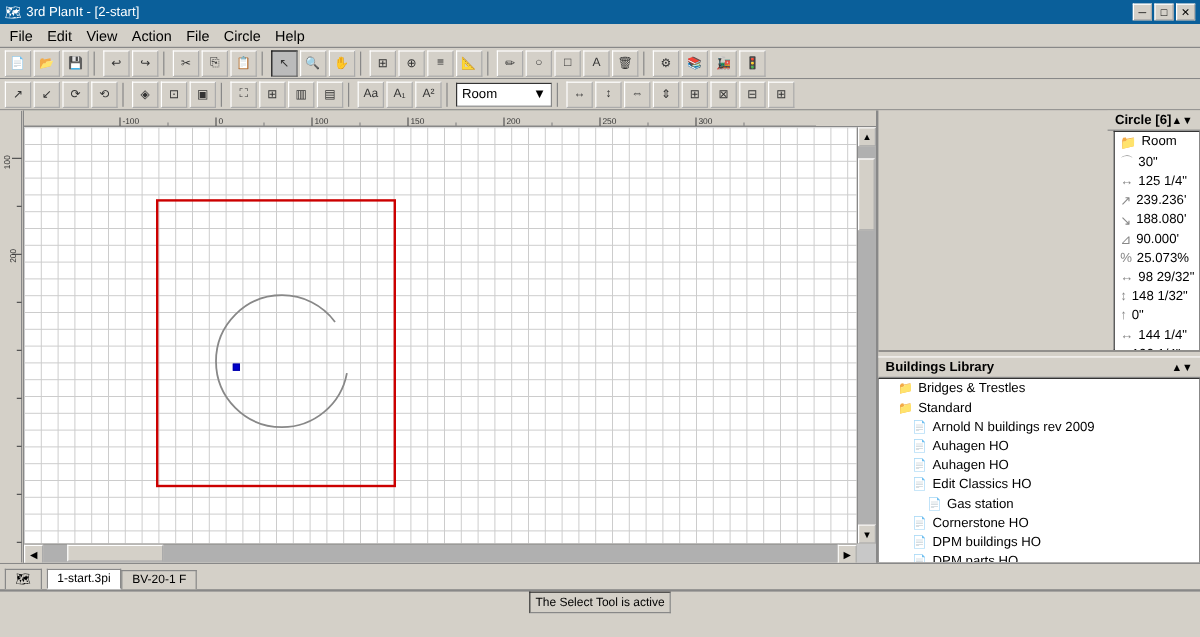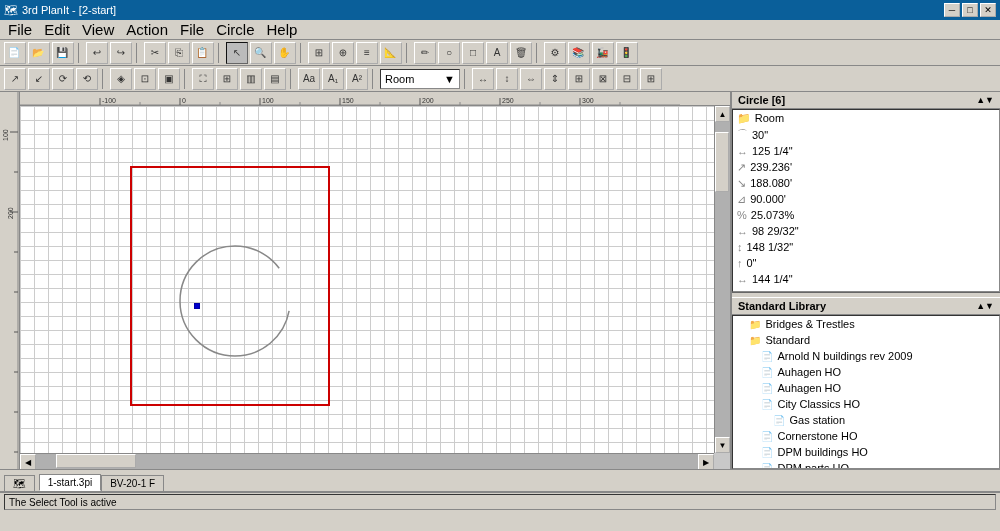--- a/index.html
+++ b/index.html
@@ -40,21 +40,21 @@
       background: #d4d0c8;
       height: 20px;
       display: flex;
       align-items: center;
       border-bottom: 1px solid #888;
       padding: 0 2px;
     }
     .menu-item {
       padding: 2px 6px;
       cursor: pointer;
-      font-size: 15px;
+      font-size: 12px;
     }
 
     
     .toolbar-row {
       background: #d4d0c8;
       height: 26px;
       display: flex;
       align-items: center;
       padding: 2px 4px;
       gap: 2px;
@@ -216,20 +216,21 @@
     
     .status-bar {
       height: 20px;
       background: #d4d0c8;
       border-top: 2px solid #888;
       display: flex;
       align-items: center;
       font-size: 11px;
       padding: 0 4px;
       gap: 4px;
+      flex-direction: column;
     }
     .status-segment {
       padding: 1px 4px;
       border: 1px inset #888;
       height: 16px;
       display: flex;
       align-items: center;
       background: #d4d0c8;
       font-size: 10px;
     }
@@ -470,21 +471,21 @@
         <div style="flex:1; background:#b0b0b0; position:relative;">
           <div class="sb-thumb" style="height:14px; width:80px; position:absolute; left:20px; top:0;"></div>
         </div>
         <div class="sb-btn" style="width:16px;height:16px;">▶</div>
       </div>
     </div>
   </div>
 
   <div class="right-panel">
 
-    <div class="panel-section" style="flex: 0 0 200px;">
+    <div class="panel-section" style="flex: 0 0 200px; align-items: flex-end;">
       <div class="panel-header">
         <span>Circle [6]</span>
         <span style="font-size:9px;">▲▼</span>
       </div>
       <div class="panel-scroll" style="flex:1; overflow-y:auto;">
         <div class="panel-row">
           <span class="panel-label tree-folder">📁</span>
           <span class="panel-value">Room</span>
         </div>
         <div class="panel-row">
@@ -532,21 +533,21 @@
           <span class="panel-value">122 1/4"</span>
         </div>
 
       </div>
     </div>
 
     <div class="panel-divider"></div>
 
     <div class="panel-section">
       <div class="panel-header">
-        <span>Standard Library</span>
+        <span>Buildings Library</span>
         <span style="font-size:9px;">▲▼</span>
       </div>
       <div class="panel-scroll" style="flex:1; overflow-y:auto;">
         <div class="tree-item indent-1">
           <span class="tree-icon tree-folder">📁</span>
           <span>Bridges &amp; Trestles</span>
         </div>
         <div class="tree-item indent-1">
           <span class="tree-icon tree-folder">📁</span>
           <span>Standard</span>
@@ -558,21 +559,21 @@
         <div class="tree-item indent-2">
           <span class="tree-icon tree-file">📄</span>
           <span>Auhagen HO</span>
         </div>
         <div class="tree-item indent-2">
           <span class="tree-icon tree-file">📄</span>
           <span>Auhagen HO</span>
         </div>
         <div class="tree-item indent-2">
           <span class="tree-icon tree-file">📄</span>
-          <span>City Classics HO</span>
+          <span>Edit Classics HO</span>
         </div>
         <div class="tree-item indent-3">
           <span class="tree-icon tree-file">📄</span>
           <span>Gas station</span>
         </div>
         <div class="tree-item indent-2">
           <span class="tree-icon tree-file">📄</span>
           <span>Cornerstone HO</span>
         </div>
         <div class="tree-item indent-2">

